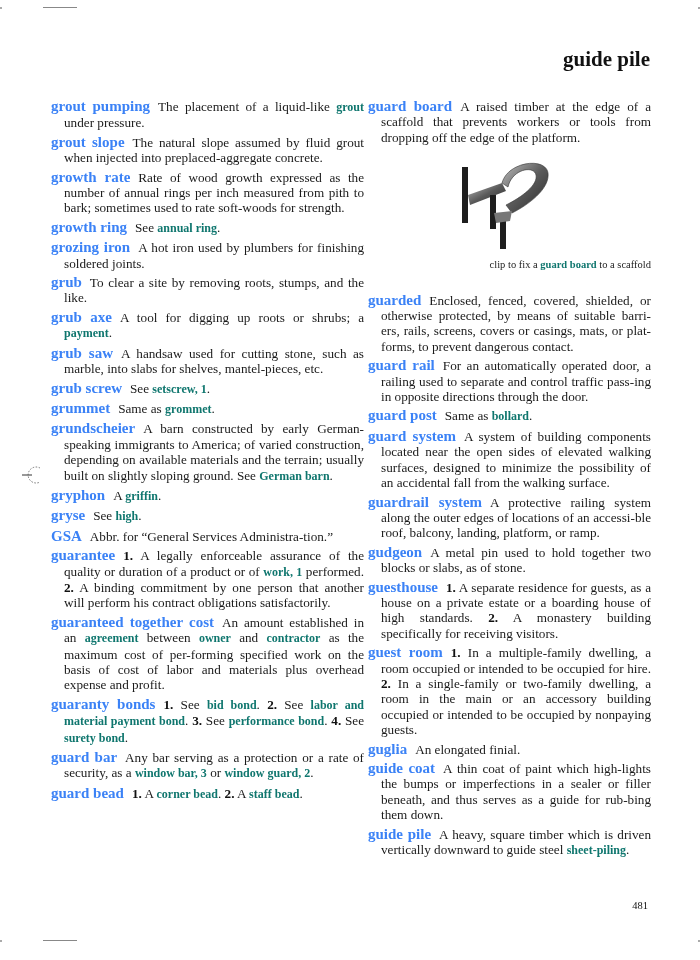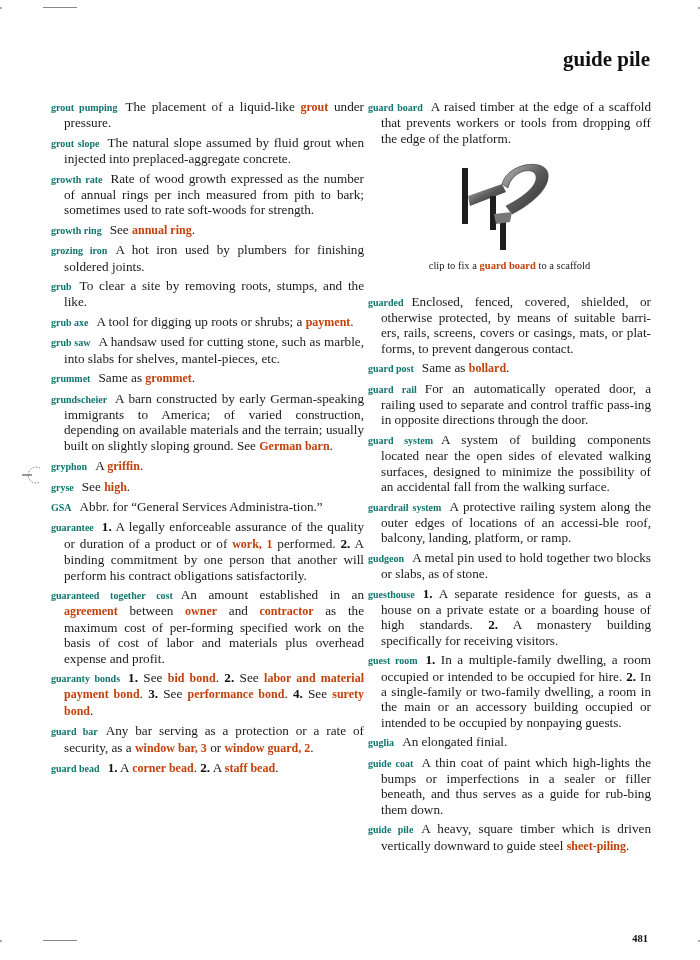--- a/index.html
+++ b/index.html
@@ -8,29 +8,29 @@
   .crop-mark { position: absolute; left: 43px; width: 34px; height: 1px; background: #888; }
   .crop-top { top: 7px; }
   .crop-bottom { top: 940px; }
   .edge-dot { position: absolute; width: 2px; height: 2px; background: #aaa; }
   .running-head { position: absolute; top: 47px; right: 50px; font-family: "Liberation Serif", serif;
                   font-weight: bold; font-size: 21px; color: #111; }
   .col { position: absolute; top: 99px; width: 313px; font-family: "Liberation Serif", serif; font-size: 13.2px; line-height: 15.4px; }
   .col-left { left: 51px; }
   .col-right { left: 368px; width: 283px; }
   .entry { margin: 0 0 4px 0; padding-left: 13px; text-indent: -13px; text-align: justify; hyphens: manual; }
-  .hw { font-weight: bold; font-size: 10px; margin-right: 8px; color: #0f766e; }
-  .xref { font-weight: bold; font-size: 12px; color: #c2410c; }
+  .hw { font-weight: bold; font-size: 15px; margin-right: 8px; color: #3b82f6; }
+  .xref { font-weight: bold; font-size: 12px; color: #0f766e; }
   .num { font-weight: bold; color: #111; }
-  .figure { margin: 14px 0 20px 0; text-align: center; }
+  .figure { margin: 14px 0 20px 0; text-align: right; }
   .figure svg { display: block; margin: 0 auto; }
   .caption { font-size: 10.5px; margin-top: 6px; color: #222; }
   .caption .xref { font-size: 10.5px; }
   .margin-note { position: absolute; left: 22px; top: 466px; width: 30px; height: 18px; }
-  .page-number { position: absolute; top: 933px; right: 52px; font-family: "Liberation Serif", serif; font-weight: bold; font-size: 10.5px; color: #111; }
+  .page-number { position: absolute; top: 900px; right: 52px; font-family: "Liberation Serif", serif; font-weight: normal; font-size: 10.5px; color: #111; }
 </style>
 </head>
 <body>
 
 <div class="crop-mark crop-top"></div>
 <div class="crop-mark crop-bottom"></div>
 <div class="edge-dot" style="left:0;top:7px"></div>
 <div class="edge-dot" style="right:0;top:7px"></div>
 <div class="edge-dot" style="left:0;top:940px"></div>
 <div class="edge-dot" style="right:0;top:940px"></div>
@@ -44,20 +44,21 @@
 
 <div class="col col-left" id="left-col">
     <p class="entry"><span class="hw">grout pumping</span><span>The placement of a liquid-like </span><span class="xref">grout</span><span> under pressure.</span></p>
     <p class="entry"><span class="hw">grout slope</span><span>The natural slope assumed by fluid grout when injected into preplaced-aggregate concrete.</span></p>
     <p class="entry"><span class="hw">growth rate</span><span>Rate of wood growth expressed as the number of annual rings per inch measured from pith to bark; sometimes used to rate soft-woods for strength.</span></p>
     <p class="entry"><span class="hw">growth ring</span><span>See </span><span class="xref">annual ring</span><span>.</span></p>
     <p class="entry"><span class="hw">grozing iron</span><span>A hot iron used by plumbers for finishing soldered joints.</span></p>
     <p class="entry"><span class="hw">grub</span><span>To clear a site by removing roots, stumps, and the like.</span></p>
     <p class="entry"><span class="hw">grub axe</span><span>A tool for digging up roots or shrubs; a </span><span class="xref">payment</span><span>.</span></p>
     <p class="entry"><span class="hw">grub saw</span><span>A handsaw used for cutting stone, such as marble, into slabs for shelves, mantel-pieces, etc.</span></p>
+    <p class="entry"><span class="hw">grub screw</span><span>See </span><span class="xref">setscrew, 1</span><span>.</span></p>
     <p class="entry"><span class="hw">grummet</span><span>Same as </span><span class="xref">grommet</span><span>.</span></p>
     <p class="entry"><span class="hw">grundscheier</span><span>A barn constructed by early German-speaking immigrants to America; of varied construction, depending on available materials and the terrain; usually built on slightly sloping ground. See </span><span class="xref">German barn</span><span>.</span></p>
     <p class="entry"><span class="hw">gryphon</span><span>A </span><span class="xref">griffin</span><span>.</span></p>
     <p class="entry"><span class="hw">gryse</span><span>See </span><span class="xref">high</span><span>.</span></p>
     <p class="entry"><span class="hw">GSA</span><span>Abbr. for “General Services Administra-tion.”</span></p>
     <p class="entry"><span class="hw">guarantee</span><span class="num">1.</span><span> A legally enforceable assurance of the quality or duration of a product or of </span><span class="xref">work, 1</span><span> performed. </span><span class="num">2.</span><span> A binding commitment by one person that another will perform his contract obligations satisfactorily.</span></p>
     <p class="entry"><span class="hw">guaranteed together cost</span><span>An amount established in an </span><span class="xref">agreement</span><span> between </span><span class="xref">owner</span><span> and </span><span class="xref">contractor</span><span> as the maximum cost of per-forming specified work on the basis of cost of labor and materials plus overhead expense and profit.</span></p>
     <p class="entry"><span class="hw">guaranty bonds</span><span class="num">1.</span><span> See </span><span class="xref">bid bond</span><span>. </span><span class="num">2.</span><span> See </span><span class="xref">labor and material payment bond</span><span>. </span><span class="num">3.</span><span> See </span><span class="xref">performance bond</span><span>. </span><span class="num">4.</span><span> See </span><span class="xref">surety bond</span><span>.</span></p>
     <p class="entry"><span class="hw">guard bar</span><span>Any bar serving as a protection or a rate of security, as a </span><span class="xref">window bar, 3</span><span> or </span><span class="xref">window guard, 2</span><span>.</span></p>
     <p class="entry"><span class="hw">guard bead</span><span class="num">1.</span><span> A </span><span class="xref">corner bead</span><span>. </span><span class="num">2.</span><span> A </span><span class="xref">staff bead</span><span>.</span></p>
@@ -80,22 +81,22 @@
       <path d="M18 36 L52 24 L56 32 L20 46 Z" fill="url(#metal)"></path>
       <path d="M52 24 C58 2, 96 -2, 98 14 C100 30, 78 46, 62 54 L56 46 C72 38, 88 26, 86 16 C84 6, 62 10, 58 28 Z" fill="url(#metal)" stroke="#333" stroke-width="0.6"></path>
       <rect x="40" y="36" width="6" height="34" fill="#1e1e1e"></rect>
       <rect x="50" y="54" width="6" height="36" fill="#1e1e1e"></rect>
       <path d="M44 54 L62 52 L60 62 L46 64 Z" fill="#777"></path>
     </svg>
     <div class="caption"><span>clip to fix a </span><span class="xref">guard board</span><span> to a scaffold</span></div>
   </div>
   <div id="right-bottom">
       <p class="entry"><span class="hw">guarded</span><span>Enclosed, fenced, covered, shielded, or otherwise protected, by means of suitable barri-ers, rails, screens, covers or casings, mats, or plat-forms, to prevent dangerous contact.</span></p>
+      <p class="entry"><span class="hw">guard rail</span><span>For an automatically operated door, a railing used to separate and control traffic pass-ing in opposite directions through the door.</span></p>
       <p class="entry"><span class="hw">guard post</span><span>Same as </span><span class="xref">bollard</span><span>.</span></p>
-      <p class="entry"><span class="hw">guard rail</span><span>For an automatically operated door, a railing used to separate and control traffic pass-ing in opposite directions through the door.</span></p>
       <p class="entry"><span class="hw">guard system</span><span>A system of building components located near the open sides of elevated walking surfaces, designed to minimize the possibility of an accidental fall from the walking surface.</span></p>
       <p class="entry"><span class="hw">guardrail system</span><span>A protective railing system along the outer edges of locations of an accessi-ble roof, balcony, landing, platform, or ramp.</span></p>
       <p class="entry"><span class="hw">gudgeon</span><span>A metal pin used to hold together two blocks or slabs, as of stone.</span></p>
       <p class="entry"><span class="hw">guesthouse</span><span class="num">1.</span><span> A separate residence for guests, as a house on a private estate or a boarding house of high standards. </span><span class="num">2.</span><span> A monastery building specifically for receiving visitors.</span></p>
       <p class="entry"><span class="hw">guest room</span><span class="num">1.</span><span> In a multiple-family dwelling, a room occupied or intended to be occupied for hire. </span><span class="num">2.</span><span> In a single-family or two-family dwelling, a room in the main or an accessory building occupied or intended to be occupied by nonpaying guests.</span></p>
       <p class="entry"><span class="hw">guglia</span><span>An elongated finial.</span></p>
       <p class="entry"><span class="hw">guide coat</span><span>A thin coat of paint which high-lights the bumps or imperfections in a sealer or filler beneath, and thus serves as a guide for rub-bing them down.</span></p>
       <p class="entry"><span class="hw">guide pile</span><span>A heavy, square timber which is driven vertically downward to guide steel </span><span class="xref">sheet-piling</span><span>.</span></p>
     </div>
 </div>

